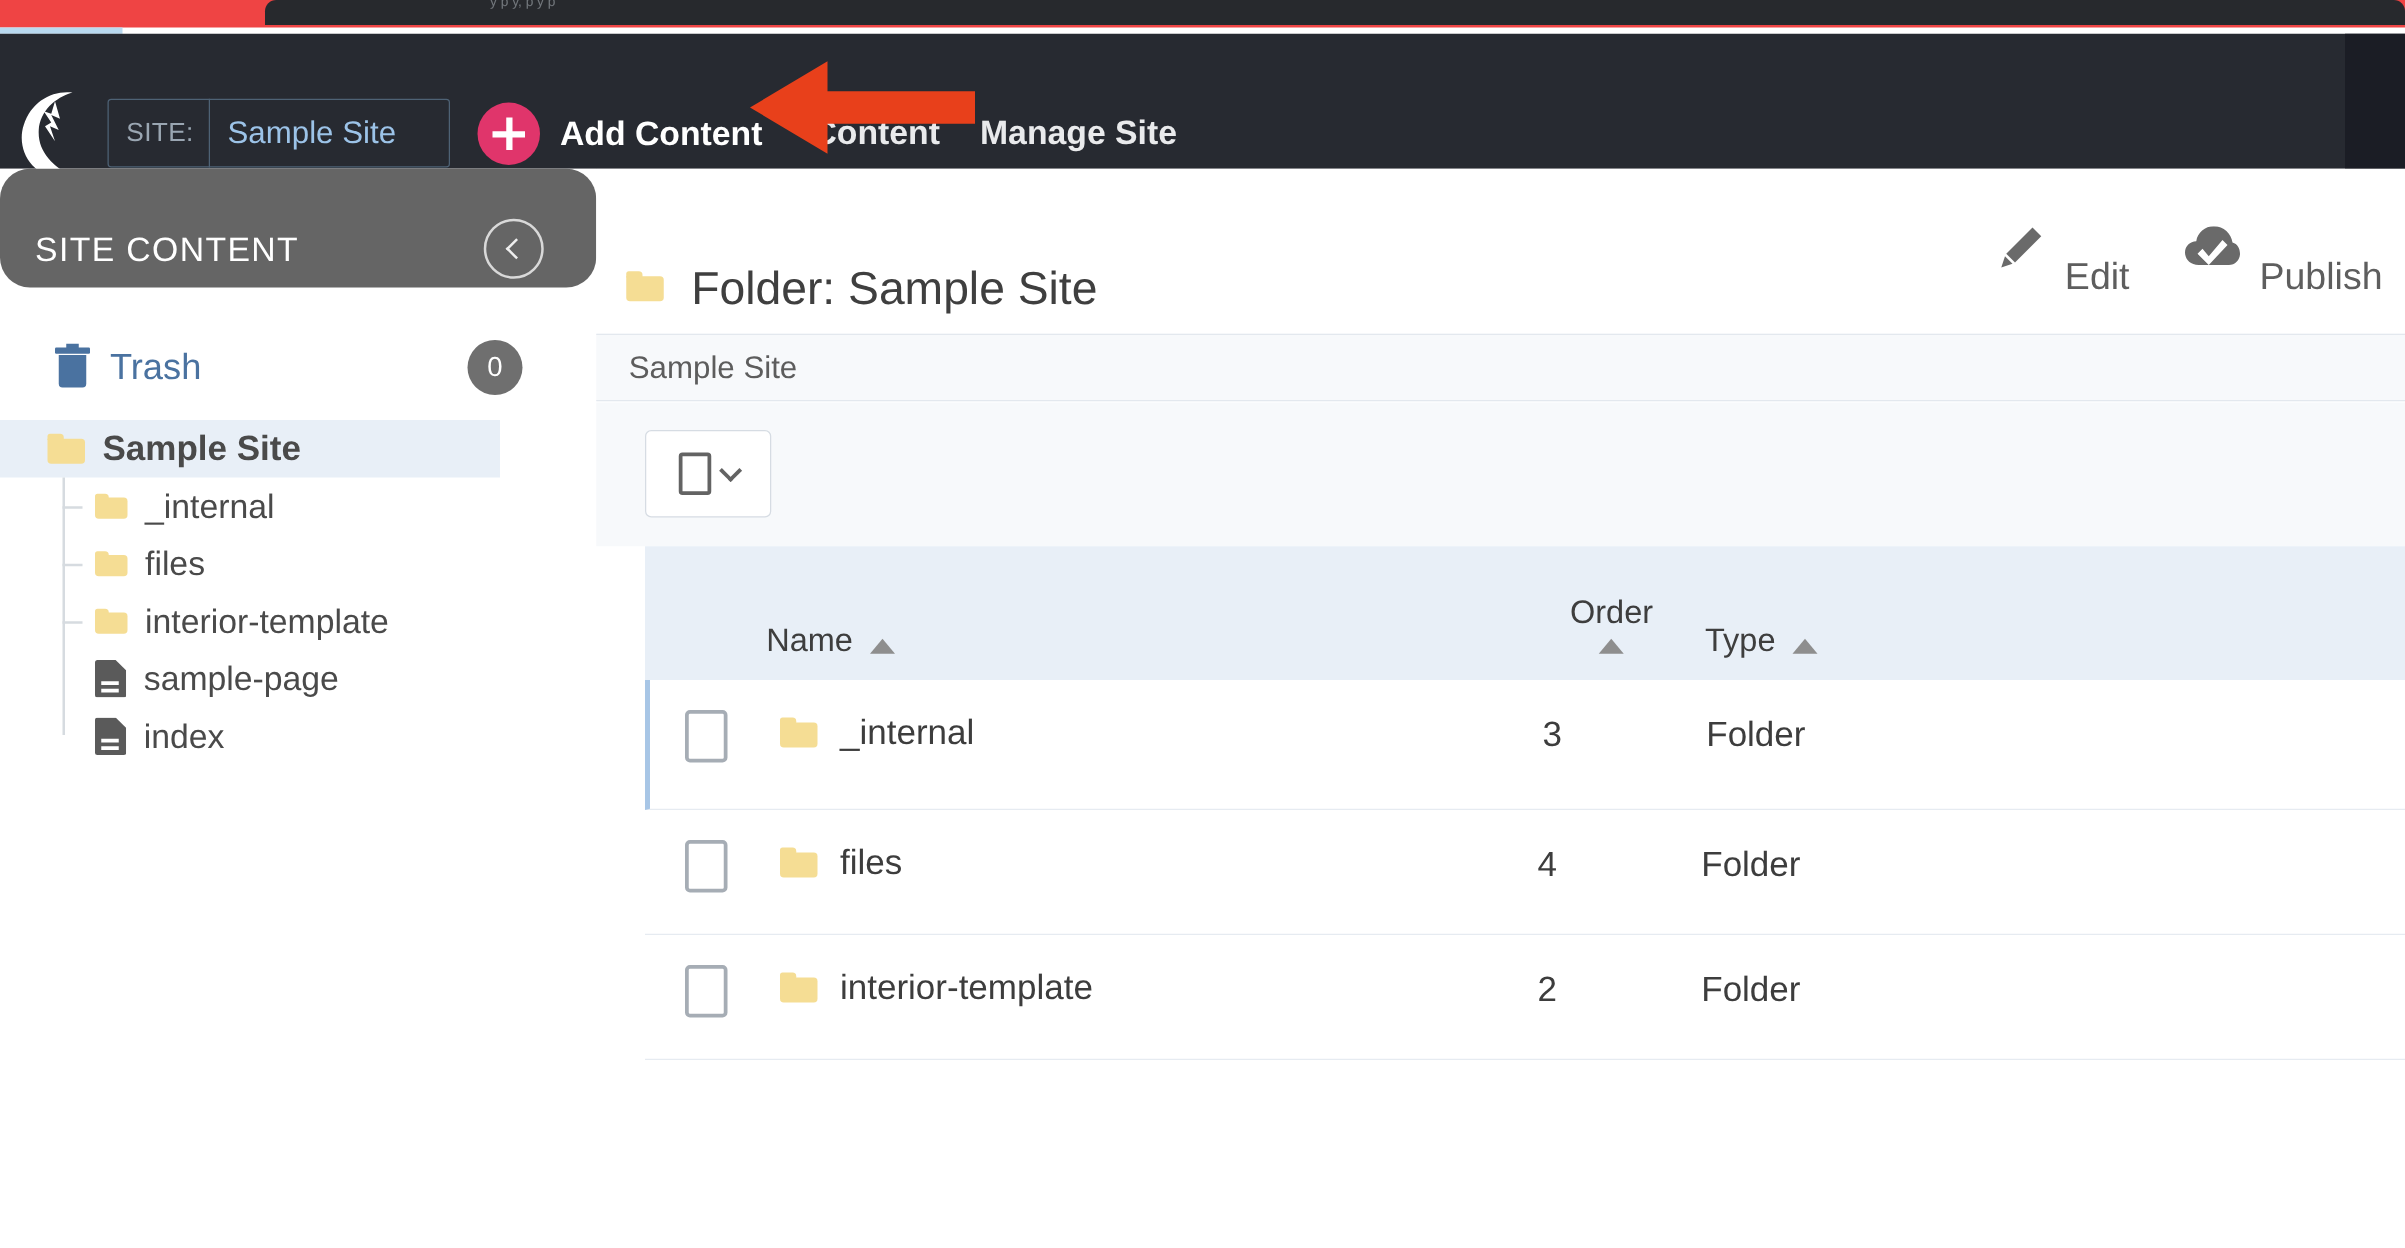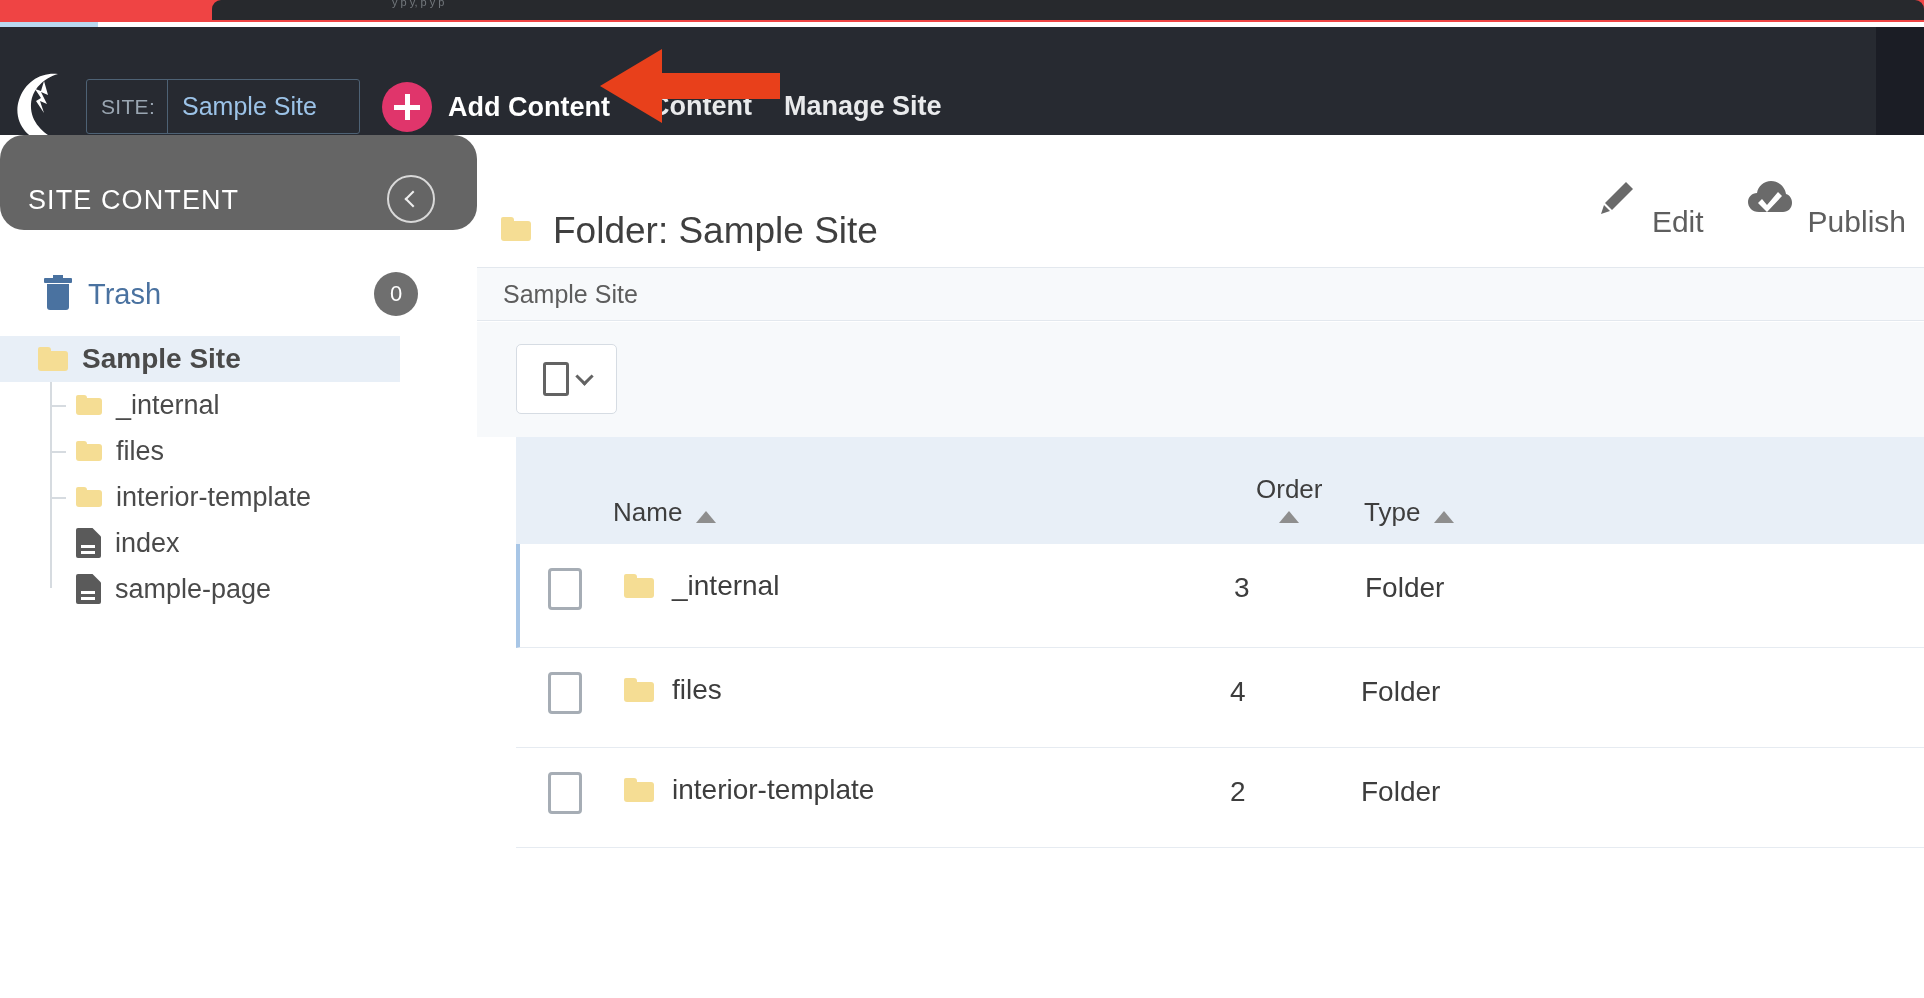--- a/index.html
+++ b/index.html
@@ -423,25 +423,25 @@
       <div class="tree-child has-elbow">
         <span class="folder-ico sm"></span>
         <span class="tree-child-label">files</span>
       </div>
       <div class="tree-child has-elbow">
         <span class="folder-ico sm"></span>
         <span class="tree-child-label">interior-template</span>
       </div>
       <div class="tree-child">
         <span class="page-ico"></span>
-        <span class="tree-child-label">index</span>
+        <span class="tree-child-label">sample-page</span>
       </div>
       <div class="tree-child">
         <span class="page-ico"></span>
-        <span class="tree-child-label">sample-page</span>
+        <span class="tree-child-label">index</span>
       </div>
     </div>
   </div>
 </div>
 
 <div class="main">
 
   <div class="actions-bar">
     <div class="action">
       <svg width="38" height="38" viewBox="0 0 38 38">

